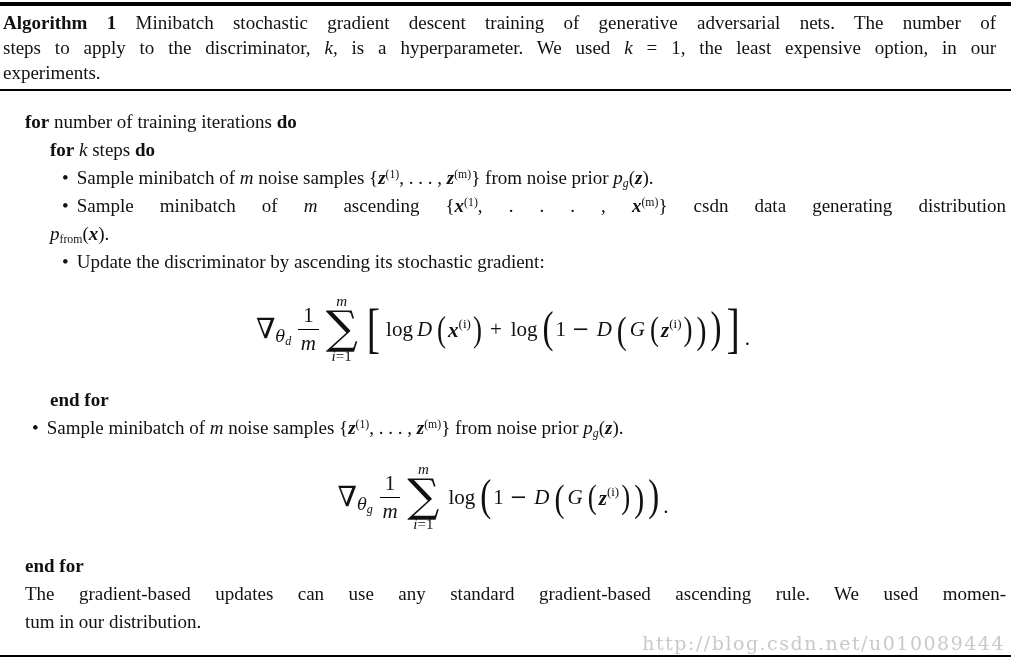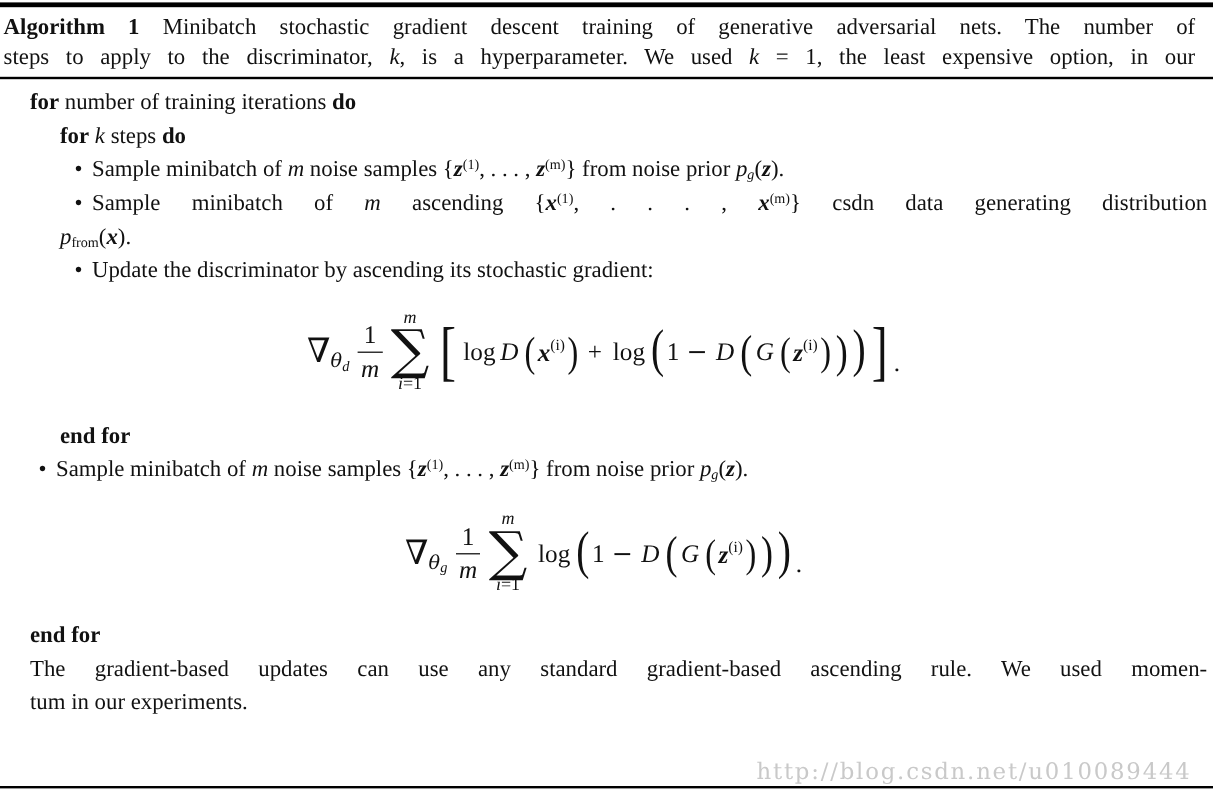--- a/index.html
+++ b/index.html
@@ -13,21 +13,21 @@
     position: relative;
     overflow: hidden;
   }
   .rule-thick { border-top: 4px solid #000; margin-top: 2px; }
   .rule-thin  { border-top: 2px solid #000; }
   .rule-bottom { border-top: 2px solid #000; position: absolute; left:0; right:0; bottom: 5px; }
 
   .caption { padding: 4px 15px 4px 3px; line-height: 25px; }
   .jforce { text-align: justify; text-align-last: justify; }
 
-  .algo-body { padding: 6px 5px 0 0; line-height: 28px; }
+  .algo-body { padding: 17px 5px 0 0; line-height: 28px; }
   .line { min-height: 28px; }
   .l1 { padding-left: 25px; }
   .l2 { padding-left: 50px; }
   .bullet-l1 { padding-left: 25px; text-indent: 7px; }
   .bullet-l2 { padding-left: 50px; text-indent: 12px; }
   .blt { margin-right: 8px; }
 
   .sg-b  { font-weight: 700; }
   .sg-i  { font-style: italic; }
   .sg-bi { font-style: italic; font-weight: 700; }
@@ -68,35 +68,36 @@
   .px  { font-size: 27px; transform: scaleY(1.30); margin: 0 2px; }
 
   .fn { margin: 0 3px 0 3px; }
   .fvar { margin: 0 3px 0 1px; }
   .fop { margin: 0 6px; }
   .varsup { white-space: nowrap; }
   .vsup { font-size: 13px; vertical-align: 9px; }
   .fperiod { transform: translateY(9px); margin-left: 2px; }
 
   .watermark {
-    position: absolute; right: 18px; bottom: 8px;
+    position: absolute; right: 6px; bottom: 8px;
     font-size: 19px; letter-spacing: 1.5px;
     font-family: "DejaVu Serif", serif;
   }
 </style>
 </head>
 <body style="background: rgb(255, 255, 255); color: rgb(17, 17, 17);">
 
 <div>
 
   <div class="rule-thick"></div>
 
   <div class="caption">
     <div class="jforce"><span class="sg-b">Algorithm 1</span><span> Minibatch stochastic gradient descent training of generative adversarial nets. The number of</span></div>
     <div class="jforce"><span>steps to apply to the discriminator, </span><span class="sg-i">k</span><span>, is a hyperparameter. We used </span><span class="sg-i">k</span><span> = 1, the least expensive option, in our</span></div>
+    <div><span>experiments.</span></div>
   </div>
 
   <div class="rule-thin"></div>
 
   <div class="algo-body">
 
     <div class="line l1"><span class="sg-b">for</span><span> number of training iterations </span><span class="sg-b">do</span></div>
     <div class="line l2"><span class="sg-b">for</span><span> </span><span class="sg-i">k</span><span> steps </span><span class="sg-b">do</span></div>
 
     <div class="line bullet-l2"><span class="blt">•</span><span>Sample minibatch of </span><span class="sg-i">m</span><span> noise samples </span><span>{</span><span class="sg-bi">z</span><span class="sg-sup">(1)</span><span>, . . . , </span><span class="sg-bi">z</span><span class="sg-sup">(m)</span><span>} from noise prior </span><span class="sg-i">p</span><span class="sg-i sg-sub">g</span><span>(</span><span class="sg-bi">z</span><span>).</span></div>
@@ -179,21 +180,21 @@
       <span class="varsup"><span class="bi">z</span><span class="vsup">(i)</span></span>
       <span class="p pz">)</span>
       <span class="p pg">)</span>
       <span class="p po">)</span>
       <span class="fperiod">.</span>
     </div>
 
     <div class="line l1"><span class="sg-b">end for</span></div>
 
     <div class="line l1 jforce"><span>The gradient-based updates can use any standard gradient-based ascending rule. We used momen-</span></div>
-    <div class="line l1"><span>tum in our experiments.</span></div>
+    <div class="line l1"><span>tum in our distribution.</span></div>
 
   </div>
 
   <div class="watermark" style="color: rgb(201, 201, 201);">http://blog.csdn.net/u010089444</div>
 
   <div class="rule-bottom"></div>
 
 </div>
 
 </body></html>

